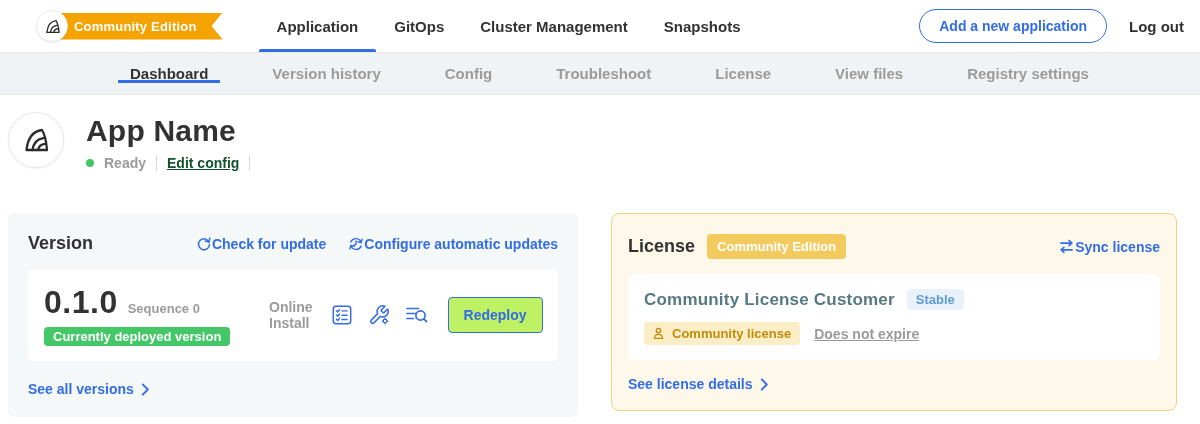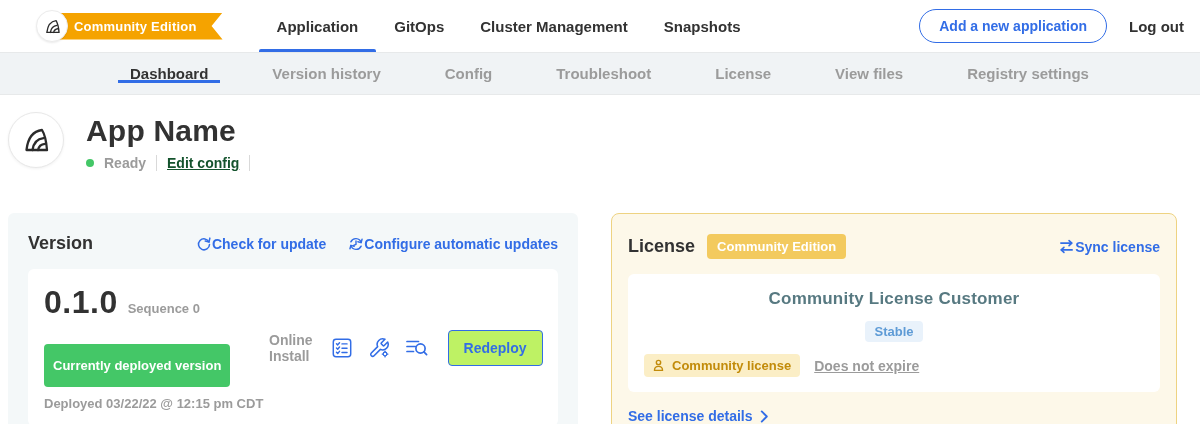--- a/index.html
+++ b/index.html
@@ -56,38 +56,38 @@
 
   
   .version-card { width:570px; background:#f4f8f9; border-radius:6px; padding:20px; }
   .version-card .card-h-row { margin-bottom:15px; }
   .version-links { margin-left:auto; display:flex; align-items:center; gap:22px; }
   .version-inner { display:flex; align-items:center; }
   .version-meta { min-width:225px; }
   .vnum-row { display:flex; align-items:baseline; gap:10px; }
   .version-number { font-size:32px; font-weight:800; color:#323232; letter-spacing:.5px; }
   .sequence { font-size:13px; font-weight:600; color:#9b9b9b; }
-  .deployed-badge { display:inline-block; margin-top:23px; background:#44c767; color:#fff; font-size:13px;
-                    font-weight:bold; padding:14px 9px; border-radius:4px; }
+  .deployed-badge { display:inline-block; margin-top:6px; background:#44c767; color:#fff; font-size:13px;
+                    font-weight:bold; padding:2px 9px; border-radius:4px; }
   .deployed-at { margin-top:9px; font-size:13px; font-weight:600; color:#9b9b9b; }
   .version-actions { margin-left:auto; display:flex; align-items:center; gap:15px; }
   .install-type { font-size:14px; font-weight:bold; color:#9b9b9b; margin-right:3px; }
   .icon-btn { display:flex; align-items:center; cursor:pointer; }
   .redeploy-btn { border:1.5px solid #326de6; color:#326de6; background:#bef264; font-size:14px; font-weight:bold;
                   padding:9px 15px; border-radius:4px; cursor:pointer; font-family:inherit; margin-left:4px; }
   .card-footer-link { display:flex; align-items:center; gap:7px; margin-top:20px; color:#326de6;
                       font-size:14px; font-weight:bold; cursor:pointer; }
 
   
   .license-card { width:566px; background:#fdf8e9; border:1px solid #eed382; border-radius:8px; padding:20px 16px 18px; }
   .license-title-badge { margin-left:12px; background:#f3ca5e; color:#fff; font-size:13px; font-weight:bold;
                          padding:5px 10px; border-radius:4px; }
   .sync-link { margin-left:auto; }
   .license-inner { margin-top:15px; }
-  .license-row1 { display:flex; align-items:center; gap:12px;flex-direction:column; }
+  .license-row1 { display:flex; align-items:center; gap:12px; }
   .customer-name { font-size:17px; font-weight:600; color:#577981; letter-spacing:.2px; }
   .stable-badge { background:#e9f2fb; color:#5e9bd6; font-size:13px; font-weight:600; padding:3px 9px; border-radius:4px; }
   .license-row2 { display:flex; align-items:center; gap:14px; margin-top:12px; }
   .community-badge { display:flex; align-items:center; gap:6px; background:#fbeec6; color:#c28b0a;
                      font-size:13px; font-weight:bold; padding:4px 9px 4px 7px; border-radius:4px; }
   .no-expire { font-size:14px; font-weight:600; color:#9b9b9b;text-decoration:underline; }
   .license-card .card-footer-link { margin-top:16px; }
 
   svg { display:block; }
 </style>
@@ -185,21 +185,20 @@
       </div>
     </div>
 
     <div class="inner-card version-inner">
       <div class="version-meta">
         <div class="vnum-row">
           <span class="version-number">0.1.0</span>
           <span class="sequence">Sequence 0</span>
         </div>
         <span class="deployed-badge">Currently deployed version</span>
-        <div class="deployed-at">Deployed 03/22/22 @ 12:15 pm CDT</div>
       </div>
       <div class="version-actions">
         <span class="install-type">Online Install</span>
         <span class="icon-btn">
           <svg width="22" height="22" viewBox="0 0 24 24" fill="none" stroke="#326de6" stroke-width="1.6" stroke-linecap="round" stroke-linejoin="round">
             <rect x="2.5" y="2.5" width="19" height="19" rx="3"></rect>
             <polyline points="6 7.3 7.3 8.6 9.3 6.3"></polyline>
               <line x1="12" y1="7.5" x2="17.5" y2="7.5"></line>
             <polyline points="6 12 7.3 13.3 9.3 11"></polyline>
               <line x1="12" y1="12.2" x2="17.5" y2="12.2"></line>

